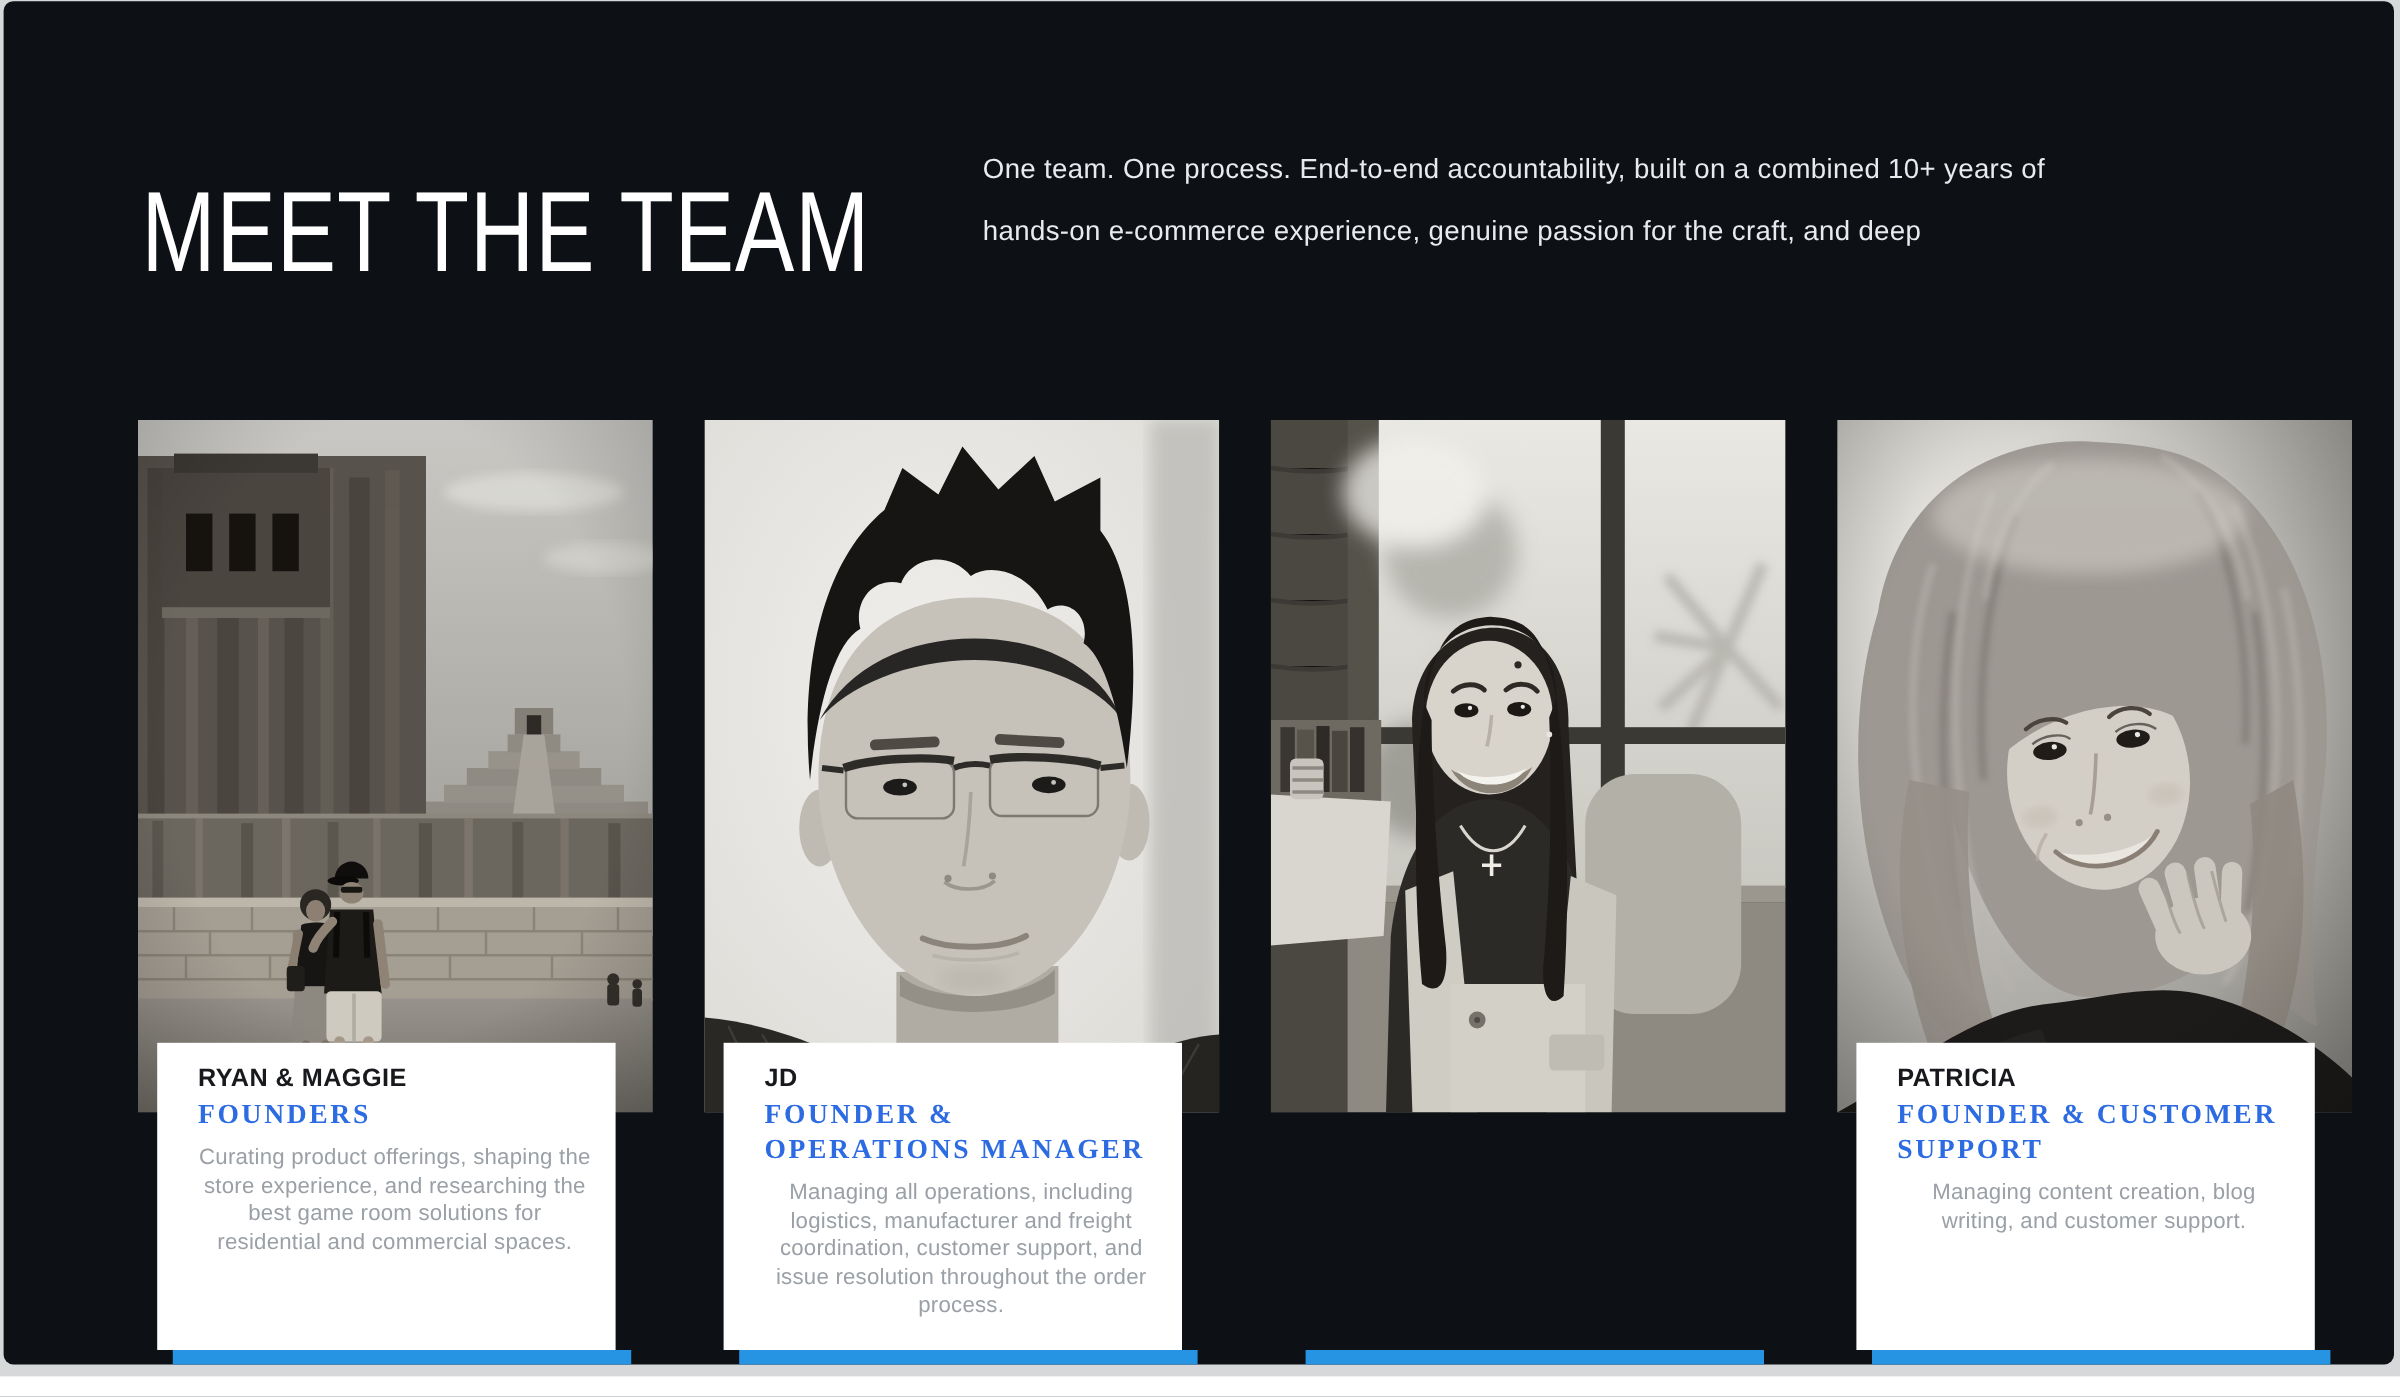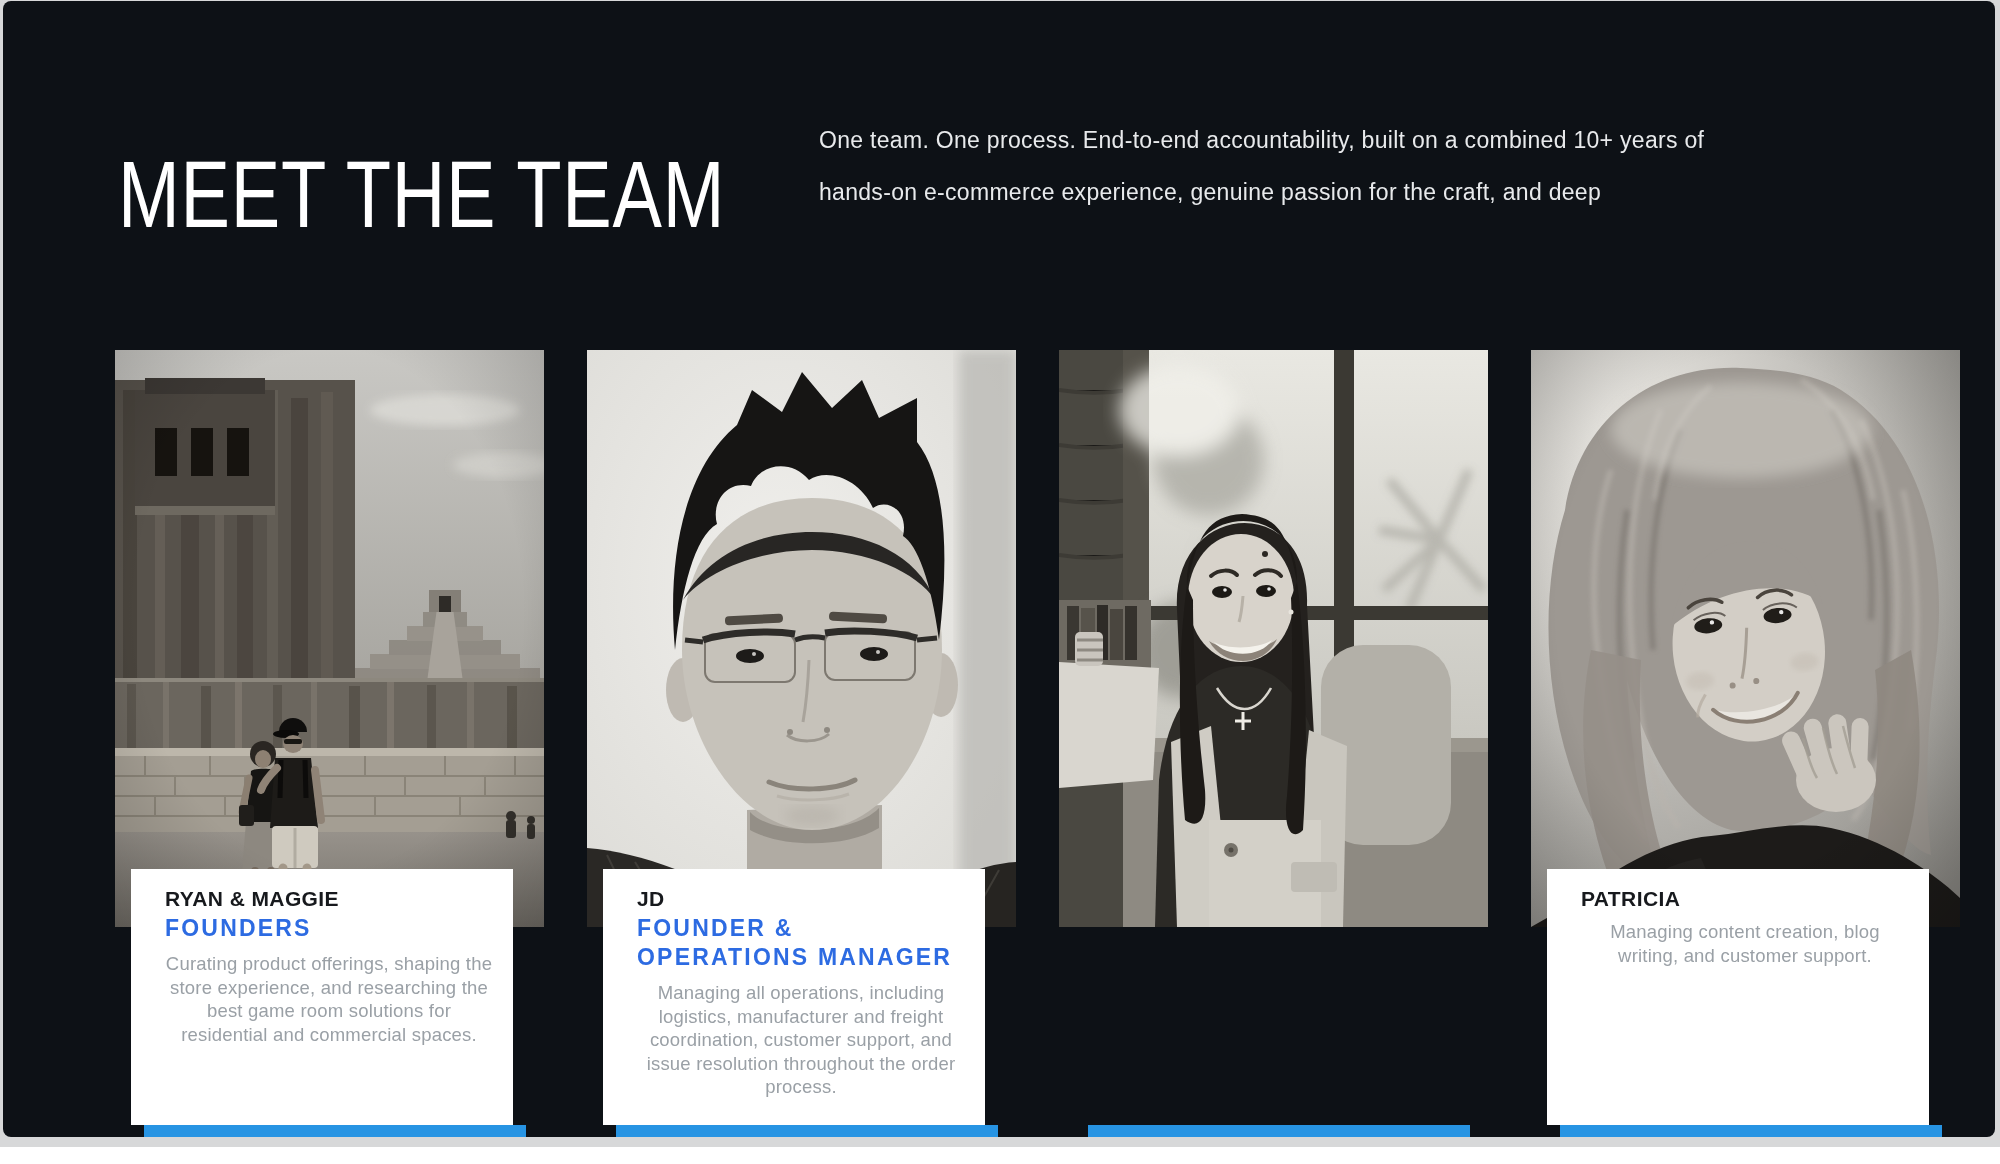--- a/index.html
+++ b/index.html
@@ -9,21 +9,21 @@
   .title{position:absolute;left:115px;top:146px;margin:0;font-size:95px;font-weight:500;color:#ffffff;letter-spacing:1px;line-height:1;transform:scaleX(0.78);transform-origin:left top;white-space:nowrap;}
   .intro{position:absolute;left:816px;top:114px;width:1100px;margin:0;font-size:23px;line-height:51.5px;color:#e8eaec;letter-spacing:0.3px;font-weight:400;}
   .intro span{display:block;}
   .cards{position:absolute;left:112px;top:349px;display:flex;gap:19px;}
   .member{position:relative;width:429px;height:790px;padding-left:24px;}
   .photo{position:absolute;left:0;top:0;width:429px;height:577px;overflow:hidden;background:#3a3a38;}
   .photo svg{display:block;width:100%;height:100%;}
   .info{position:absolute;left:16px;top:519px;width:382px;height:256px;background:var(--card-bg,#ffffff);box-sizing:border-box;padding:18px 20px 0 34px;z-index:2;}
   .accent-bar{position:absolute;left:29px;top:775px;width:382px;height:15px;background:var(--bar-blue,#2794e3);z-index:1;}
   .member-name{margin:0 0 3px 0;font-size:21px;font-weight:700;letter-spacing:0.4px;color:var(--name-text,#17191d);}
-  .member-role{font-size:23px;font-weight:700;letter-spacing:2.2px;line-height:29px;color:var(--accent-blue,#2d6be2);}
+  .member-role{font-size:23px;font-weight:700;letter-spacing:2.2px;line-height:29px;color:var(--accent-blue,#2d6be2);font-family:Liberation Serif, serif;}
   .member-desc{margin:9px 0 0 0;font-size:18.5px;line-height:23.5px;letter-spacing:0.2px;color:var(--description-text,#9aa0a6);text-align:center;}
 </style>
 </head>
 <body>
 
 <div class="frame">
   <div class="page">
 
     <h1 class="title">MEET THE TEAM</h1>
 
@@ -402,20 +402,21 @@
               <path d="M272,388 C276,404 280,418 286,428 M292,378 C296,396 300,412 306,424 M312,376 C316,392 320,406 324,418"></path>
             </g>
 
             <path d="M0,577 L30,560 C80,520 130,490 180,486 C220,482 260,470 300,478 C350,488 400,520 429,548 L429,577 Z" fill="#1d1b19"></path>
             <path d="M60,577 C90,540 130,515 170,508 L200,577 Z" fill="#242220"></path>
             <rect x="0" y="0" width="429" height="577" fill="url(#p4vig)"></rect>
           </svg>
         </div>
         <div class="info">
           <h3 class="member-name">PATRICIA</h3>
+          <div class="member-role">FOUNDER &amp; CUSTOMER SUPPORT</div>
           <p class="member-desc">Managing content creation, blog writing, and customer support.</p>
         </div>
         <div class="accent-bar"></div>
       </article>
 
     </div>
   </div>
 </div>
 
 </body></html>

